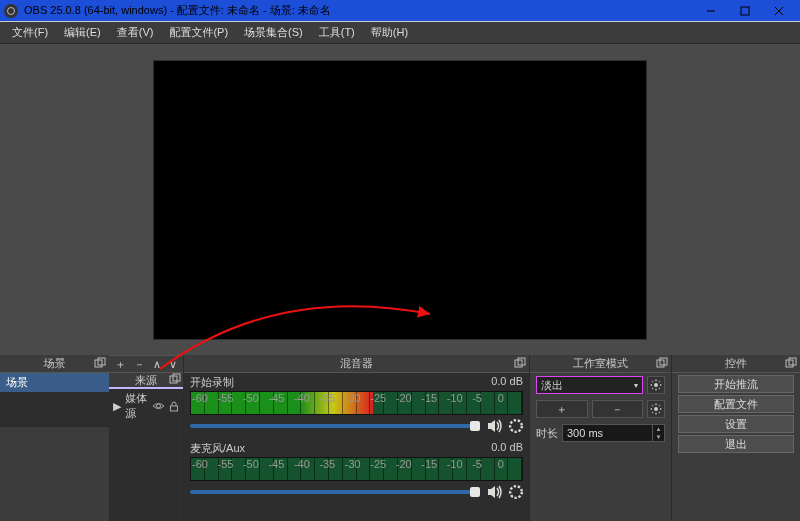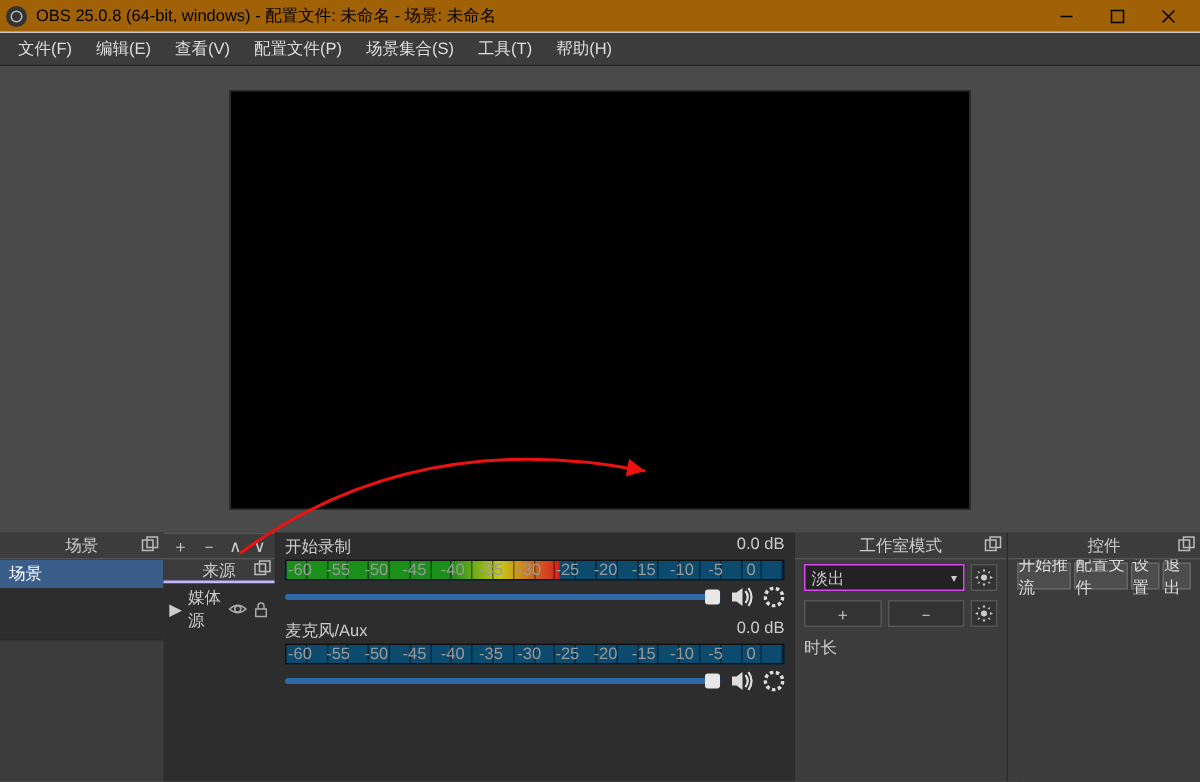--- a/index.html
+++ b/index.html
@@ -1,18 +1,18 @@
 <!DOCTYPE html>
 <html><head>
 <meta charset="utf-8">
 <style>
   *{box-sizing:border-box;margin:0;padding:0;font-family:"Microsoft YaHei",Arial,sans-serif;font-size:11px;user-select:none}
   html,body{width:800px;height:521px;overflow:hidden;background:#4a4a4a}
   
-  .titlebar{height:22px;background:#a16207;display:flex;align-items:center;padding:0 4px;border-bottom:1px solid #ccc}
+  .titlebar{height:22px;background:#1d4ed8;display:flex;align-items:center;padding:0 4px;border-bottom:1px solid #ccc}
   .titlebar .appicon{width:14px;height:14px;border-radius:50%;background:#333;margin-right:6px;position:relative}
   .titlebar .appicon::after{content:"";position:absolute;inset:3px;border:1px solid #bbb;border-radius:50%}
   .titlebar .title{flex:1;color:#000;font-size:11px}
   .winbtns{display:flex}
   .winbtn{width:34px;height:22px;display:flex;align-items:center;justify-content:center;color:#000}
   .winbtn svg{width:10px;height:10px;stroke:#000;stroke-width:1;fill:none}
   
   .menubar{height:22px;background:#3c3c3c;display:flex;align-items:center;padding:0 4px;color:#ddd;border-bottom:1px solid #2a2a2a}
   .menuitem{padding:2px 8px}
   
@@ -37,21 +37,21 @@
   .srcicons{margin-left:auto;display:flex;gap:4px;color:#aaa}
   .toolbar{height:18px;display:flex;align-items:center;gap:8px;padding:0 6px;color:#ccc;border-top:1px solid #555;border-bottom:1px solid #555;background:#3c3c3c;font-size:14px}
   .toolbar span{cursor:pointer}
   .srclabel{height:16px;display:flex;align-items:center;justify-content:center;color:#ccc;background:#3c3c3c;position:relative;font-size:11px;border-bottom:2px solid #c4b5fd}
   .srclabel .pop{position:absolute;right:2px;top:0}
   
   .mixer{flex:1}
   .mixchan{padding:2px 6px 6px}
   .chtop{display:flex;color:#ccc;font-size:10px}
   .chtop .name{flex:1}
-  .meter{height:14px;background:#0c4a6e;border:1px solid #111;position:relative;margin-top:1px;overflow:hidden}
+  .meter{height:24px;background:#14532d;border:1px solid #111;position:relative;margin-top:1px;overflow:hidden}
   .meter .fill{position:absolute;top:0;bottom:0;left:0}
   .meter .ticks{position:absolute;inset:0;display:flex}
   .meter .ticks i{flex:1;border-right:1px solid rgba(0,0,0,.45)}
   .meter .lbls{position:absolute;inset:0;display:flex;color:#999;font-size:8px}
   .meter .lbls span{flex:1;text-align:left;padding-left:1px}
   .sliderrow{display:flex;align-items:center;gap:6px;margin-top:4px}
   .track{flex:1;height:4px;background:#1c3a57;border-radius:2px;position:relative}
   .track .fill{position:absolute;left:0;top:0;bottom:0;background:#2f6aa8;border-radius:2px}
   .thumb{position:absolute;width:10px;height:10px;background:#e8e8e8;border-radius:2px;top:-3px;transform:translateX(-50%)}
   .spk,.gear{color:#ddd}
@@ -59,21 +59,21 @@
   .trans{width:142px}
   .trans .panelbody{background:#3c3c3c}
   .trrow{display:flex;align-items:center;gap:4px;padding:3px 6px;color:#ccc}
   .select{flex:1;height:18px;background:#222;border:1px solid #d946ef;color:#ccc;padding:0 4px;display:flex;align-items:center;justify-content:space-between;font-size:11px}
   .numbox{height:18px;background:#181818;border:1px solid #555;color:#ddd;display:flex;align-items:center;padding:0 4px;font-size:11px;flex:1;position:relative}
   .numbox .steppers{position:absolute;right:0;top:0;bottom:0;width:12px;display:flex;flex-direction:column}
   .numbox .steppers i{flex:1;border-left:1px solid #555;display:flex;align-items:center;justify-content:center;color:#aaa;font-size:7px;font-style:normal}
   .btnsmall{width:18px;height:18px;background:#333;border:1px solid #555;color:#ccc;display:flex;align-items:center;justify-content:center}
   
   .controls{width:128px}
-  .controls .panelbody{background:#3c3c3c;padding:2px 6px;display:flex;flex-direction:row;gap:2px}
+  .controls .panelbody{background:#3c3c3c;padding:2px 6px;display:flex;flex-direction:column;gap:2px}
   .cbtn{height:18px;background:#4d4d4d;border:1px solid #666;color:#ddd;display:flex;align-items:center;justify-content:center;font-size:11px}
   svg{display:block}
 </style>
 </head>
 <body>
 
 <div class="titlebar">
   <div class="appicon"></div>
   <div class="title">OBS 25.0.8 (64-bit, windows) - 配置文件: 未命名 - 场景: 未命名</div>
   <div class="winbtns">
@@ -179,20 +179,29 @@
                 <path d="M0 0 L6 3 L0 6 Z" fill="#e11"></path>
               </marker>
             </defs>
           <path d="M5 75 Q80 20 215 15" stroke="#e11" stroke-width="2" fill="none" marker-end="url(#ah2)"></path>
         </svg>
       </div>
     </div>
   </div>
 
   <div class="panel mixer">
+    <div class="panelhead">
+      <span>混音器</span>
+      <span class="pop">
+          <svg width="12" height="12" viewBox="0 0 12 12" fill="none" stroke="#bbb">
+            <rect x="1" y="3" width="7" height="7"></rect>
+            <rect x="4" y="1" width="7" height="7"></rect>
+          </svg>
+        </span>
+    </div>
     <div class="panelbody" id="mixer-body">
         <div class="mixchan">
           <div class="chtop">
             <span class="name">开始录制</span>
             <span>0.0 dB</span>
           </div>
           <div class="meter">
             <div class="fill" style="width:55%;background:linear-gradient(90deg,#1a8f1a 0%,#1a8f1a 60%,#c8c818 78%,#d82020 100%)"></div>
             <div class="ticks">
               <i></i>
@@ -358,20 +367,27 @@
         </div>
         <div class="btnsmall">
             <svg width="12" height="12" viewBox="0 0 12 12" fill="#ccc">
               <circle cx="6" cy="6" r="2"></circle>
               <path d="M6 0 L7 2 L5 2 Z M6 12 L7 10 L5 10 Z M0 6 L2 5 L2 7 Z M12 6 L10 5 L10 7 Z M1.7 1.7 L3.5 2.5 L2.5 3.5 Z M10.3 10.3 L8.5 9.5 L9.5 8.5 Z M10.3 1.7 L9.5 3.5 L8.5 2.5 Z M1.7 10.3 L2.5 8.5 L3.5 9.5 Z"></path>
             </svg>
           </div>
       </div>
       <div class="trrow">
         <span>时长</span>
+        <div class="numbox">
+          <span>300 ms</span>
+          <div class="steppers">
+              <i>▴</i>
+              <i>▾</i>
+            </div>
+        </div>
       </div>
     </div>
   </div>
 
   <div class="panel controls">
     <div class="panelhead">
       <span>控件</span>
       <span class="pop">
           <svg width="12" height="12" viewBox="0 0 12 12" fill="none" stroke="#bbb">
             <rect x="1" y="3" width="7" height="7"></rect>

